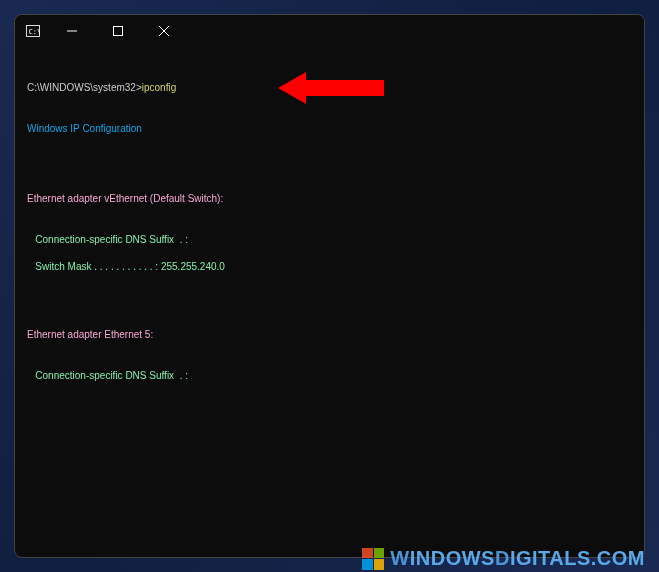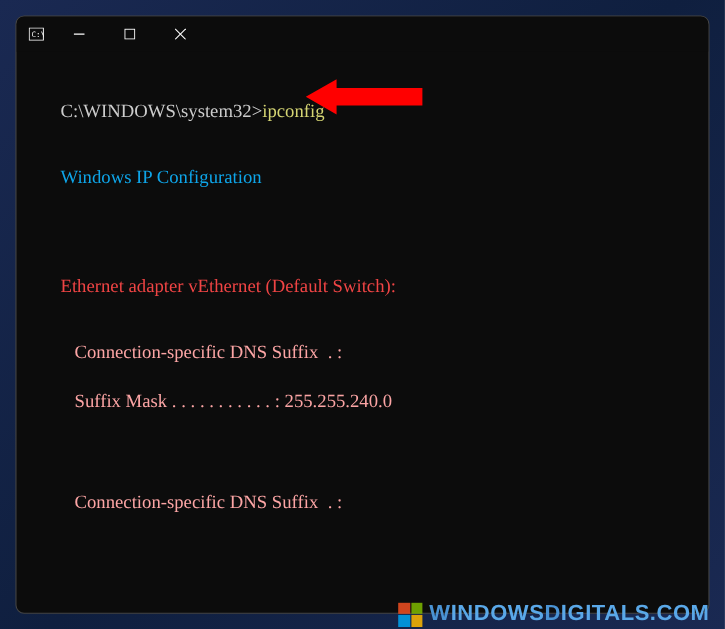--- a/index.html
+++ b/index.html
@@ -49,34 +49,33 @@
       width: 46px;
       height: 32px;
       display: flex;
       align-items: center;
       justify-content: center;
       color: #ffffff;
     }
     .terminal {
       flex: 1;
       padding: 8px 12px;
-      font-size: 17px;
+      font-size: 10px;
       line-height: 1.35;
       color: #cccccc;
       overflow: hidden;
       white-space: pre;
-      font-family: Liberation Serif, serif;
-      margin-left: 28px;
+      font-family: Liberation Sans, sans-serif;
     }
     .prompt-line { margin-top: 12px; margin-bottom: 14px; }
     .prompt-path { color: #cccccc; }
     .prompt-cmd { color: #d5d573; }
     .cfg-header { color: #0ea5e9; margin-bottom: 16px; }
-    .adapter-name { color: #ef4444; margin-top: 14px; margin-bottom: 14px; }
-    .detail-line { color: #fca5a5; padding-left: 0; }
+    .adapter-name { color: #f9a8d4; margin-top: 14px; margin-bottom: 14px; }
+    .detail-line { color: #86efac; padding-left: 0; }
     .arrow {
       position: absolute;
       top: 68px;
       left: 278px;
       pointer-events: none;
     }
     .watermark {
       position: absolute;
       bottom: 2px;
       right: 14px;
@@ -137,23 +136,24 @@
       </div>
     </div>
   </div>
 
   <div class="terminal">
 <div class="prompt-line"><span class="prompt-path">C:\WINDOWS\system32&gt;</span><span class="prompt-cmd">ipconfig</span></div>
 <div class="cfg-header">Windows IP Configuration</div>
 <div class="adapter">
 <div class="adapter-name">Ethernet adapter vEthernet (Default Switch):</div>
 <div class="detail-line">   Connection-specific DNS Suffix  . :</div>
-<div class="detail-line">   Suffix Mask . . . . . . . . . . . : 255.255.240.0</div>
+<div class="detail-line">   Switch Mask . . . . . . . . . . . : 255.255.240.0</div>
 </div>
 <div class="adapter">
+<div class="adapter-name">Ethernet adapter Ethernet 5:</div>
 <div class="detail-line">   Connection-specific DNS Suffix  . :</div>
 
 
 
 
 </div>
 
   </div>
 </div>
 

